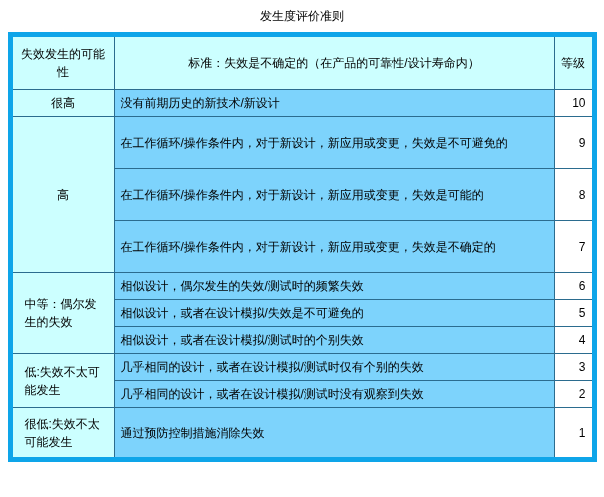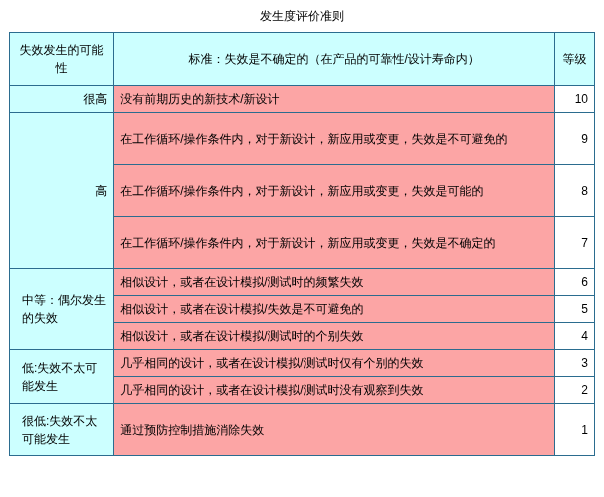--- a/index.html
+++ b/index.html
@@ -26,21 +26,21 @@
     line-height: 16px;
     padding-top: 8px;
     padding-bottom: 8px;
     color: #000;
   }
   table.fmea {
     border-collapse: collapse;
     width: 586px;
     margin: 0 auto;
     table-layout: fixed;
-    border: 1px solid #0ea5e9;
+    border: 5px solid #0ea5e9;
   }
   table.fmea td, table.fmea th {
     border: 1px solid #2b6c8f;
     font-size: 12px;
     line-height: 18px;
     padding: 4px 6px;
     vertical-align: middle;
     font-weight: normal;
   }
   .hdr {
@@ -52,30 +52,30 @@
   .hdr-sev {
     letter-spacing: 0px;
     font-family: Liberation Serif, serif;
   }
   .col-likelihood { width: 104px; }
   .col-criteria   { width: 440px; }
   .col-rank       { width: 40px; }
 
   td.likelihood {
     background: #ccffff;
-    text-align: right;
+    text-align: center;
     vertical-align: middle;
   }
   td.likelihood.left {
     text-align: left;
     padding-left: 12px;
   }
   td.criteria {
     text-align: left;
-    background: #fca5a5;
+    background: #7dd3fc;
   }
   td.rank {
     text-align: right;
     background: #ffffff;
   }
   .two-line {
     height: 52px;
   }
   .one-line {
     height: 26px;
@@ -120,21 +120,21 @@
         <td class="rank">8</td>
       </tr>
 
       <tr class="two-line">
         <td class="criteria">在工作循环/操作条件内，对于新设计，新应用或变更，失效是不确定的</td>
         <td class="rank">7</td>
       </tr>
 
       <tr class="one-line">
         <td class="likelihood left" rowspan="3">中等：偶尔发生的失效</td>
-        <td class="criteria">相似设计，或者在设计模拟/测试时的频繁失效</td>
+        <td class="criteria">相似设计，偶尔发生的失效/测试时的频繁失效</td>
         <td class="rank">6</td>
       </tr>
 
       <tr class="one-line">
         <td class="criteria">相似设计，或者在设计模拟/失效是不可避免的</td>
         <td class="rank">5</td>
       </tr>
 
       <tr class="one-line">
         <td class="criteria">相似设计，或者在设计模拟/测试时的个别失效</td>

